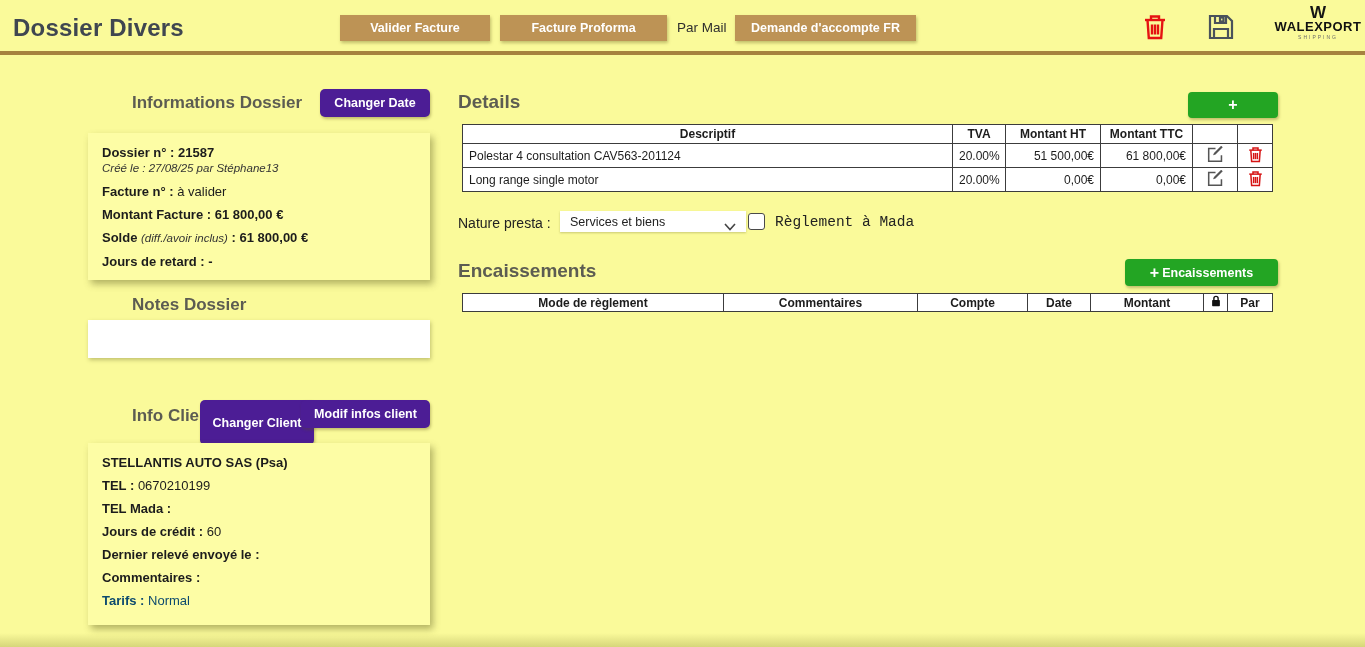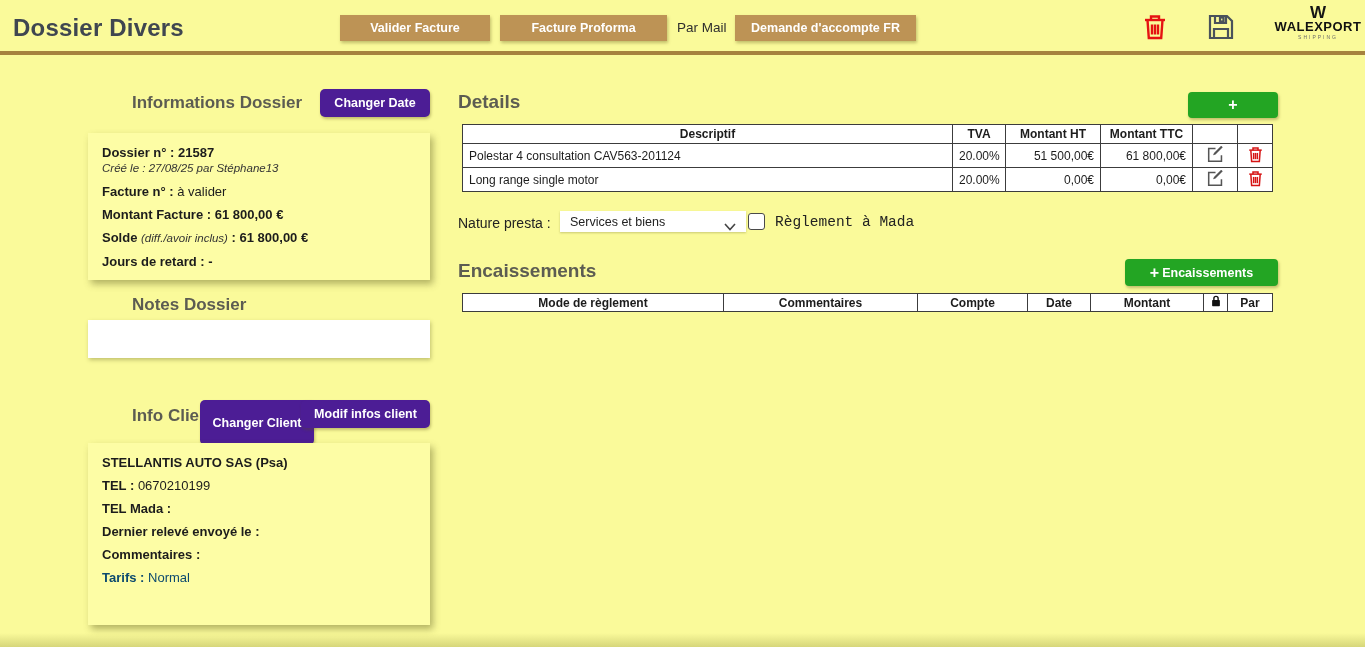--- a/index.html
+++ b/index.html
@@ -151,20 +151,21 @@
 <textarea class="notes-area" style=""></textarea>
 
 <div class="sec-h small abs" style="left:88px; top:406px;">Info Clients</div>
 <button class="btn btn-orange abs" style="left:164px; top:400px; width:114px; height:45px;margin-left:36px;">Changer Client</button>
 <button class="btn btn-orange abs" style="left:301px; top:400px; width:129px; height:28px;">Modif infos client</button>
 
 <div class="card" style="top:443px; height:182px;">
   <p class="b">STELLANTIS AUTO SAS (Psa)</p>
   <p><span class="b">TEL :</span> <span>0670210199</span></p>
   <p><span class="b">TEL Mada :</span> <span></span></p>
+  <p><span class="b">Jours de crédit :</span> <span>60</span></p>
   <p><span class="b">Dernier relevé envoyé le :</span> <span></span></p>
   <p><span class="b">Commentaires :</span> <span></span></p>
   <p><span class="b red">Tarifs :</span> <span class="red">Normal</span></p>
 </div>
 
 <div class="sec-h big abs" style="left:458px; top:91px;">Details</div>
 <button class="btn btn-green abs" style="left:1188px; top:92px; width:90px; height:26px; font-size:16px;">+</button>
 
 <table class="abs" style="left:462px; top:124px; width:810px;">
   <colgroup>

